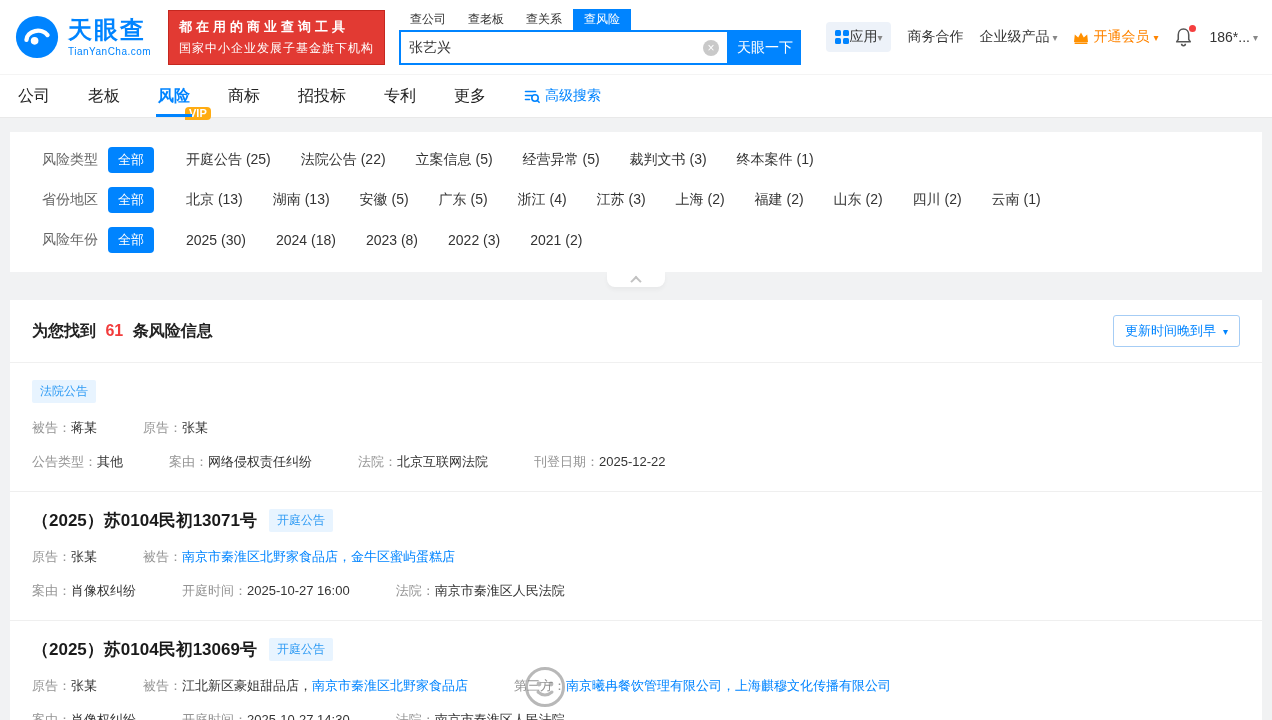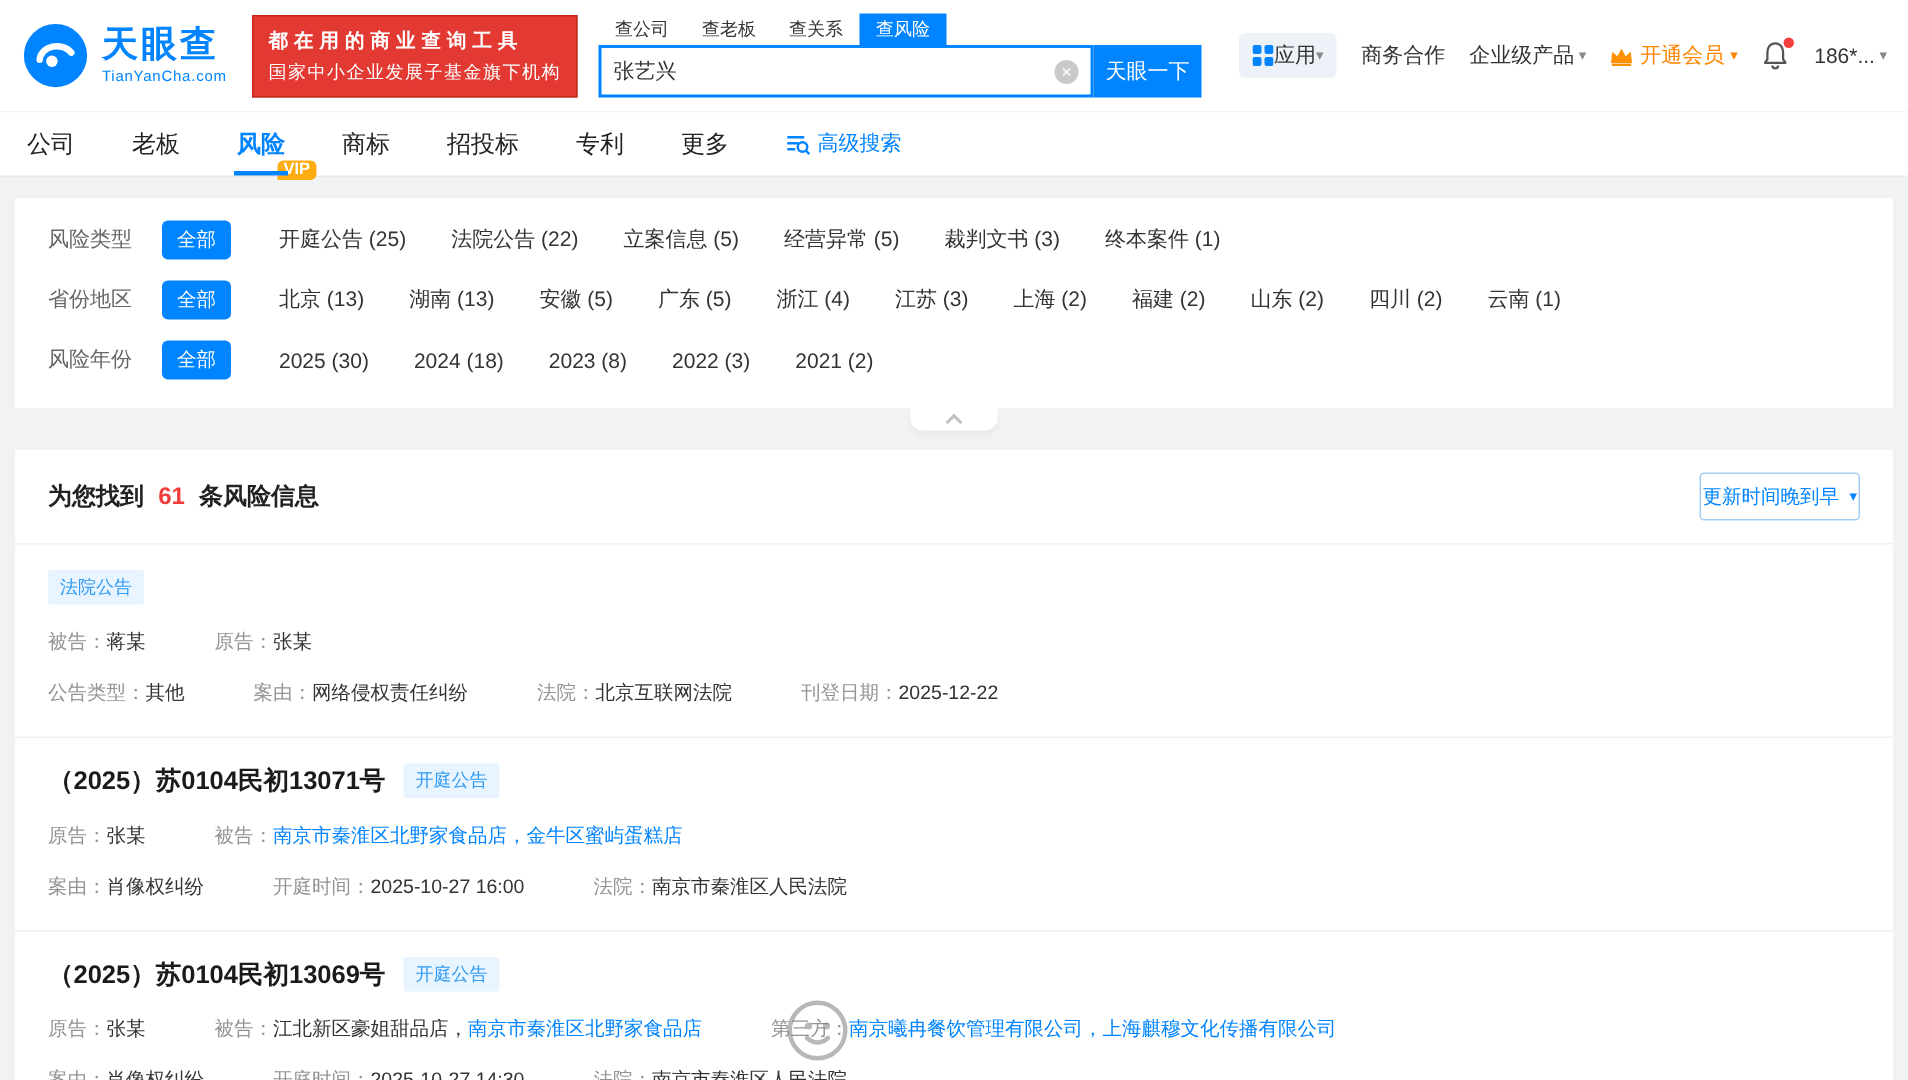--- a/index.html
+++ b/index.html
@@ -37,31 +37,31 @@
   
   .nav { height:43px; background:#fff; border-bottom:1px solid #e9e9e9; display:flex; align-items:center; padding:0 18px; gap:38px; }
   .nav-item { font-size:16px; color:#222; cursor:pointer; position:relative; height:100%; display:flex; align-items:center; }
   .nav-item.active { color:#0084ff; font-weight:bold; }
   .nav-item.active::after { content:""; position:absolute; left:-2px; right:-2px; bottom:0; height:3px; background:#0084ff; }
   .vip-badge { position:absolute; top:2px; left:27px; background:#ffac12; color:#fff; font-size:11px; font-weight:bold; padding:1px 4px; border-radius:4px 4px 4px 0; line-height:11px;margin-top:30px; }
   .advanced { color:#0084ff; font-size:14px; display:flex; align-items:center; gap:5px; cursor:pointer; font-weight:normal; }
   
   .filter-card { background:#fff; margin:14px 10px 0; padding:8px 22px 12px; }
   .filter-row { display:flex; align-items:center; height:40px; }
-  .flabel { width:76px; flex-shrink:0; color:#666; font-size:14px; }
+  .flabel { width:76px; flex-shrink:0; color:#666; font-size:14px;text-align:center; }
   .fall { background:#0084ff; color:#fff; border-radius:4px; padding:4px 10px; font-size:13px; margin-right:32px; cursor:pointer; }
   .fitem { font-size:14px; color:#333; margin-right:30px; cursor:pointer; white-space:nowrap; }
   .collapse-tab { width:58px; height:15px; background:#fff; margin:0 auto; border-radius:0 0 8px 8px; display:flex; align-items:center; justify-content:center; cursor:pointer; box-shadow:0 3px 4px rgba(0,0,0,.04); }
   .chev-up { width:8px; height:8px; border-left:2px solid #c2c2c2; border-top:2px solid #c2c2c2; transform:rotate(45deg) translate(1px,1px); }
   
   .results-card { background:#fff; margin:13px 10px 0; min-height:420px; }
   .results-header { display:flex; justify-content:space-between; align-items:center; padding:15px 22px; border-bottom:1px solid #f0f0f0; }
   .summary { font-size:16px; font-weight:bold; color:#222; }
   .summary .count { color:#f23c3c; margin:0 5px; }
-  .sort-btn { background:#fff; border:1px solid #a6cdf5; color:#0084ff; font-size:13px; padding:6px 1px; border-radius:3px; display:flex; align-items:center; gap:7px; cursor:pointer; font-family:inherit; }
+  .sort-btn { background:#fff; border:1px solid #a6cdf5; color:#0084ff; font-size:13px; padding:6px 11px; border-radius:3px; display:flex; align-items:center; gap:7px; cursor:pointer; font-family:inherit; }
   .sort-btn .caret { color:#0084ff; }
   .result { padding:17px 22px 20px; border-bottom:1px solid #efefef; }
   .rtitle-row { display:flex; align-items:center; gap:12px; }
   .rtitle { font-size:17px; font-weight:bold; color:#1a1a1a; cursor:pointer; }
   .rbadge { background:#e8f4ff; color:#2f9bf4; font-size:12px; padding:3px 8px; border-radius:2px; }
   .rline { display:flex; gap:46px; margin-top:16px; font-size:13px; flex-wrap:nowrap; }
   .rfield { white-space:nowrap; }
   .fl { color:#949494; }
   .fv { color:#333; }
   .lnk { color:#0084ff; cursor:pointer; }

